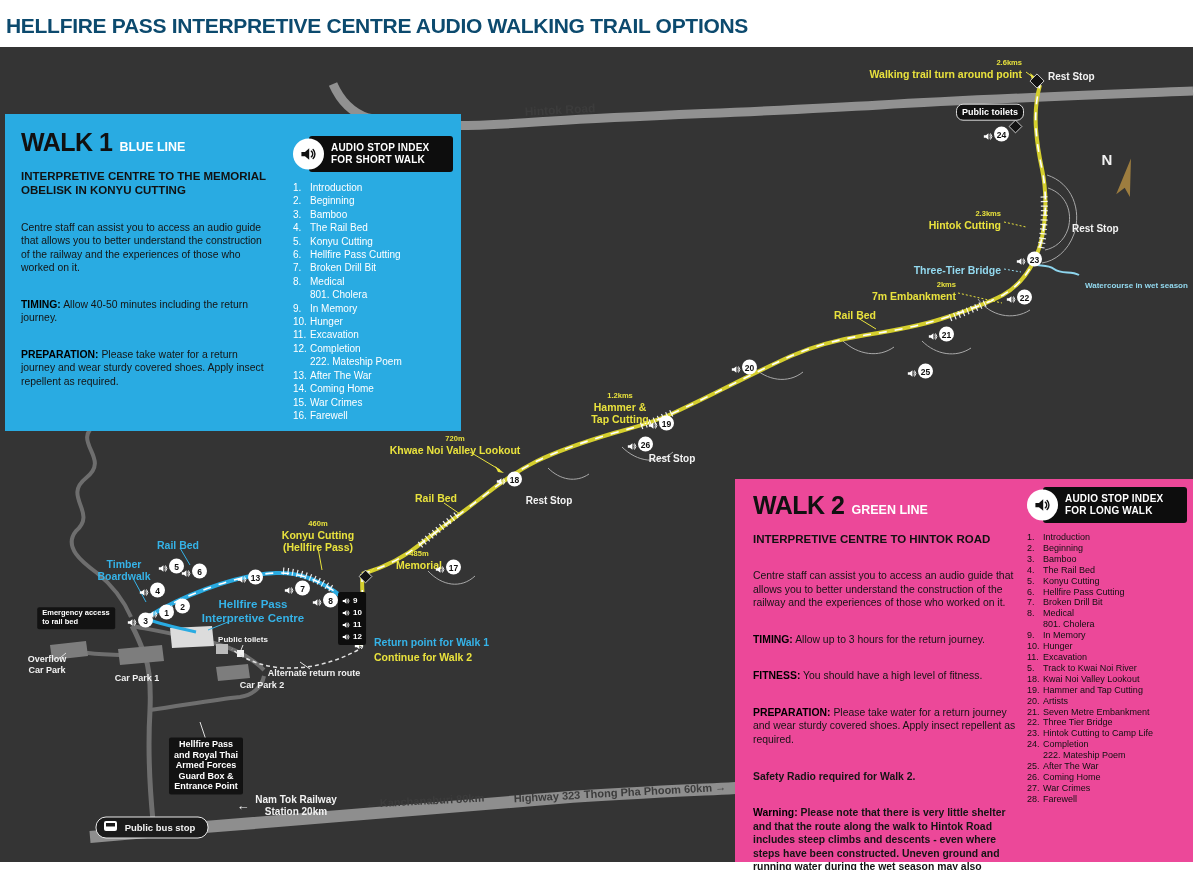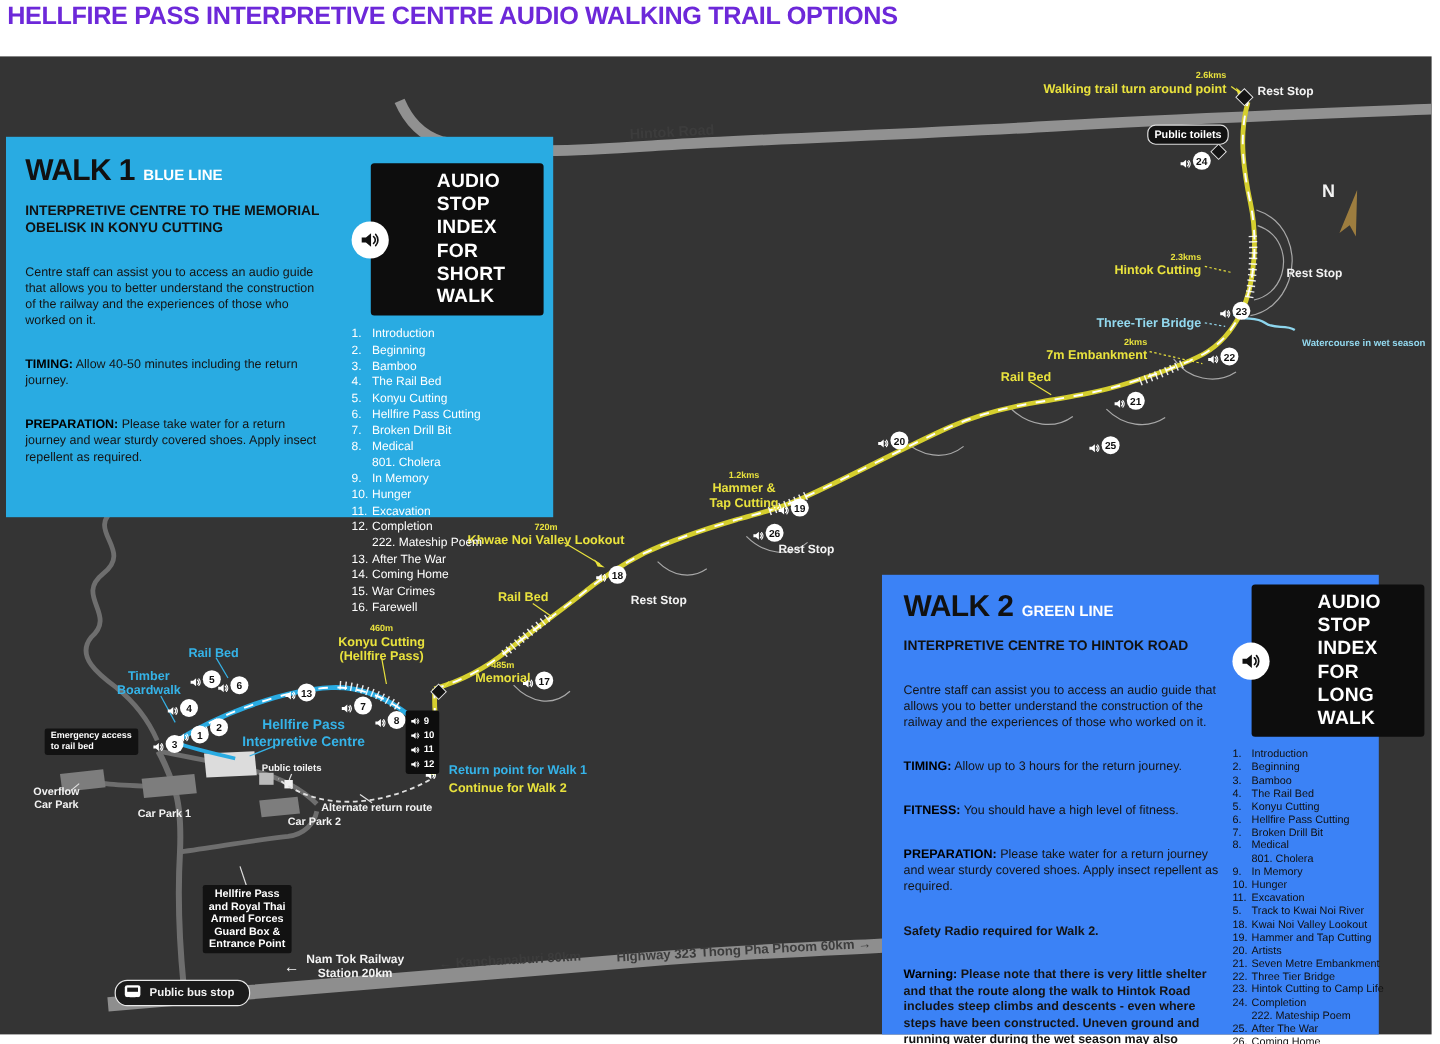--- a/index.html
+++ b/index.html
@@ -1,19 +1,19 @@
 <!DOCTYPE html>
 <html><head>
 <meta charset="utf-8">
 <style>
   * { margin:0; padding:0; box-sizing:border-box; }
   html,body { background:#fff; }
   body { font-family:"Liberation Sans","DejaVu Sans",sans-serif; }
   .canvas { position:relative; width:1200px; height:870px; background:#ffffff; overflow:hidden; }
-  .page-title { position:absolute; left:6px; top:2px; font-size:21px; font-weight:bold; color:#6d28d9; letter-spacing:-0.3px; z-index:20; }
+  .page-title { position:absolute; left:6px; top:14px; font-size:21px; font-weight:bold; color:#0c4a6e; letter-spacing:-0.3px; z-index:20; }
   .map-bg { position:absolute; left:0; top:47px; width:1193px; height:815px; background:#343434; }
   #map-svg { position:absolute; left:0; top:0; z-index:2; }
   #map-labels, #map-markers { position:absolute; left:0; top:0; width:100%; height:100%; z-index:5; pointer-events:none; }
 
   
   .lbl { position:absolute; line-height:1.18; }
   .lbl .pre  { font-size:0.72em; font-weight:bold; }
   .lbl .main { white-space:pre-line; font-weight:bold; }
   .lbl.yellow    { color:#e9e23d; }
   .lbl.white     { color:#f2f2f2; }
@@ -27,34 +27,34 @@
   .marker { position:absolute; display:flex; align-items:flex-end; gap:1px; transform:translate(-50%,-50%); }
   .mnum { width:15px; height:15px; border-radius:50%; background:#ffffff; color:#111111; font-size:8.5px;
           font-weight:bold; display:flex; align-items:center; justify-content:center; flex:none; }
   .stacked { position:absolute; background:#0d0d0d; padding:3px 4px; display:flex; flex-direction:column; gap:1px;
              transform:translate(-50%,0); border-radius:2px; }
   .stacked .srow { display:flex; align-items:center; gap:3px; color:#ffffff; font-size:8px; font-weight:bold; line-height:11px; }
 
   
   .panel { position:absolute; z-index:10; }
   .panel-walk1 { left:5px;   top:114px; width:456px; height:317px; background:#29abe2; }
-  .panel-walk2 { left:735px; top:479px; width:414px; height:383px; background:#3b82f6; }
+  .panel-walk2 { left:735px; top:479px; width:458px; height:383px; background:#ec4899; }
   .w-col { position:absolute; }
   .w1-left  { left:16px; top:14px; width:252px; }
   .w1-right { left:288px; top:22px; width:160px; }
   .w2-left  { left:18px; top:12px; width:268px; }
   .w2-right { left:292px; top:8px;  width:160px; }
   .walk-title { font-size:25px; font-weight:900; color:#111111; letter-spacing:-0.5px; }
   .line-type  { font-size:12.5px; font-weight:bold; color:#ffffff; margin-left:7px; }
   .w-heading { font-size:11.5px; font-weight:bold; color:#111111; margin-top:12px; line-height:1.25; }
   .w-body, .w-para { font-size:10.4px; color:#141414; margin-top:23px; line-height:1.3; }
   .w-para b { color:#000000; }
   .w-para.bold { font-weight:bold; }
   .idx-header { position:relative; background:#0d0d0d; color:#ffffff; border-radius:3px; padding:6px 6px 6px 22px; margin-left:16px; }
-  .idx-header .t1 { font-size:16px; font-weight:bold; letter-spacing:0.2px; line-height:1.2;margin-left:33px; }
+  .idx-header .t1 { font-size:10px; font-weight:bold; letter-spacing:0.2px; line-height:1.2; }
   .spk-circle { position:absolute; left:-16px; top:50%; transform:translateY(-50%); width:31px; height:31px;
                 background:#ffffff; border-radius:50%; display:flex; align-items:center; justify-content:center; }
   .idx-list { margin-top:9px; }
   .idx-row { display:flex; }
   .idx-num { flex:none; }
   .idx-label { flex:1; }
   .panel-walk1 .idx-list { color:#ffffff; }
   .panel-walk1 .idx-row { font-size:10px;  line-height:13.4px; }
   .panel-walk1 .idx-num { width:17px; }
   .panel-walk2 .idx-list { color:#101010; }

